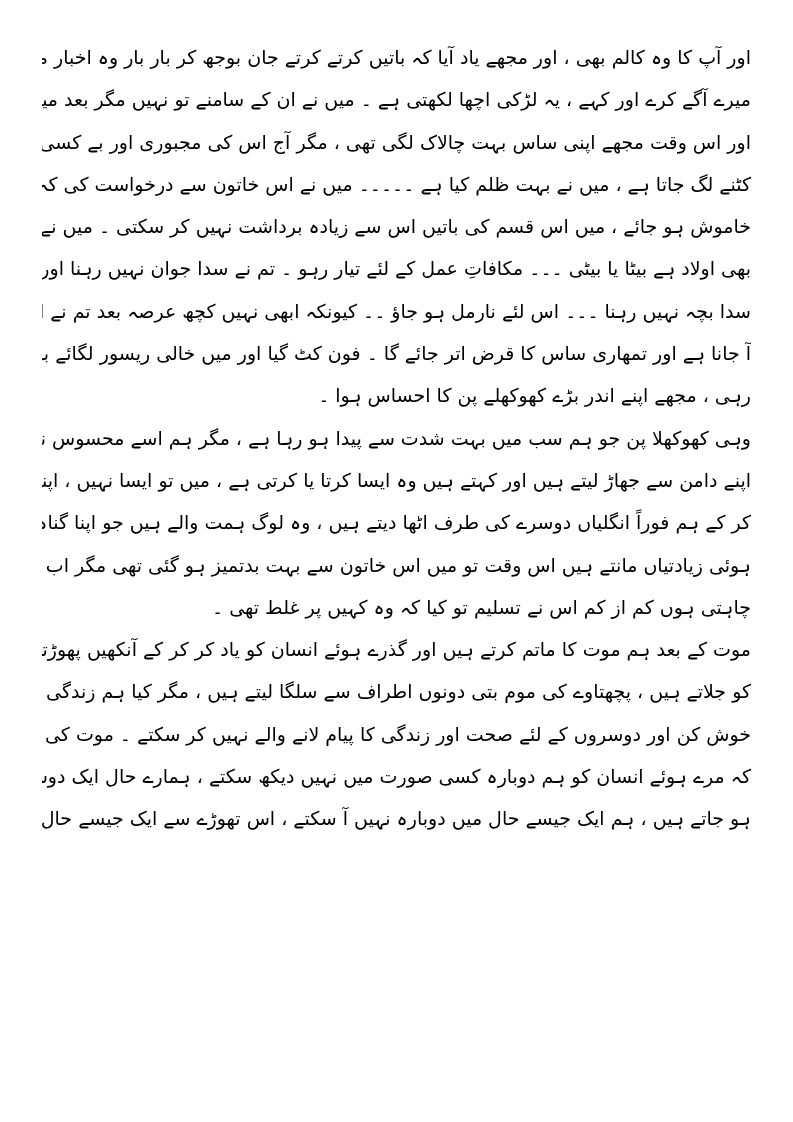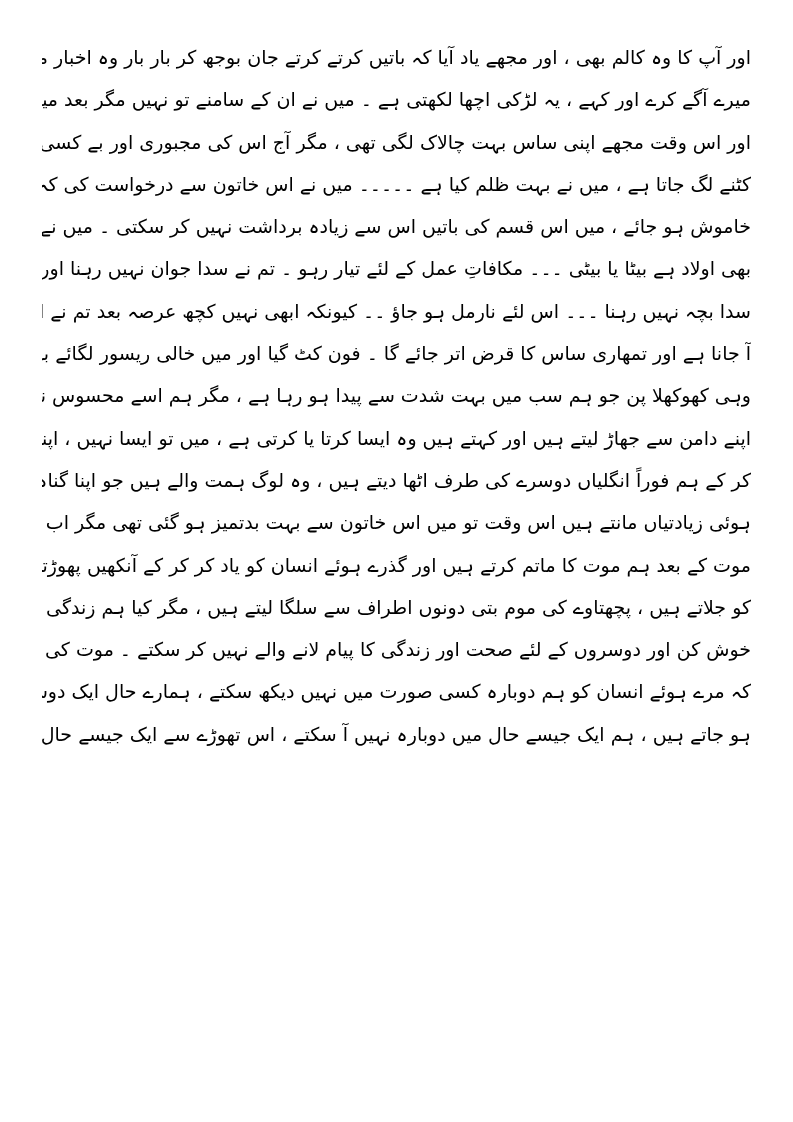--- a/index.html
+++ b/index.html
@@ -53,27 +53,29 @@
 
     <div class="paragraph">
       <span class="line">اور آپ کا وہ کالم بھی ، اور مجھے یاد آیا کہ باتیں کرتے کرتے جان بوجھ کر بار بار وہ اخبار میری ساس</span>
       <span class="line">میرے آگے کرے اور کہے ، یہ لڑکی اچھا لکھتی ہے ۔ میں نے ان کے سامنے تو نہیں مگر بعد میں پڑھ لیا تھا ،</span>
       <span class="line">اور اس وقت مجھے اپنی ساس بہت چالاک لگی تھی ، مگر آج اس کی مجبوری اور بے کسی کو یاد کرتی ہوں تو دل</span>
       <span class="line">کٹنے لگ جاتا ہے ، میں نے بہت ظلم کیا ہے ۔۔۔۔۔ میں نے اس خاتون سے درخواست کی کہ وہ</span>
       <span class="line">خاموش ہو جائے ، میں اس قسم کی باتیں اس سے زیادہ برداشت نہیں کر سکتی ۔ میں نے اسے کہا تمھاری جو</span>
       <span class="line">بھی اولاد ہے بیٹا یا بیٹی ۔۔۔ مکافاتِ عمل کے لئے تیار رہو ۔ تم نے سدا جوان نہیں رہنا اور انہوں نے</span>
       <span class="line">سدا بچہ نہیں رہنا ۔۔۔ اس لئے نارمل ہو جاؤ ۔۔ کیونکہ ابھی نہیں کچھ عرصہ بعد تم نے اپنی ساس والی سٹیج پر</span>
       <span class="line">آ جانا ہے اور تمھاری ساس کا قرض اتر جائے گا ۔ فون کٹ گیا اور میں خالی ریسور لگائے بہت دیر تک خالی</span>
+      <span class="line last">رہی ، مجھے اپنے اندر بڑے کھوکھلے پن کا احساس ہوا ۔</span>
     </div>
 
     <div class="paragraph">
       <span class="line">وہی کھوکھلا پن جو ہم سب میں بہت شدت سے پیدا ہو رہا ہے ، مگر ہم اسے محسوس نہیں کرتے ، ہم سب گناہ</span>
       <span class="line">اپنے دامن سے جھاڑ لیتے ہیں اور کہتے ہیں وہ ایسا کرتا یا کرتی ہے ، میں تو ایسا نہیں ، اپنے دامن کو صاف</span>
       <span class="line">کر کے ہم فوراً انگلیاں دوسرے کی طرف اٹھا دیتے ہیں ، وہ لوگ ہمت والے ہیں جو اپنا گناہ ، اپنی کی</span>
       <span class="line">ہوئی زیادتیاں مانتے ہیں اس وقت تو میں اس خاتون سے بہت بدتمیز ہو گئی تھی مگر اب میں اسے داد دینا</span>
+      <span class="line last">چاہتی ہوں کم از کم اس نے تسلیم تو کیا کہ وہ کہیں پر غلط تھی ۔</span>
     </div>
 
     <div class="paragraph">
       <span class="line">موت کے بعد ہم موت کا ماتم کرتے ہیں اور گذرے ہوئے انسان کو یاد کر کر کے آنکھیں پھوڑتے اور دل</span>
       <span class="line">کو جلاتے ہیں ، پچھتاوے کی موم بتی دونوں اطراف سے سلگا لیتے ہیں ، مگر کیا ہم زندگی میں اپنے رویے</span>
       <span class="line">خوش کن اور دوسروں کے لئے صحت اور زندگی کا پیام لانے والے نہیں کر سکتے ۔ موت کی حقیقت یہ ہے</span>
       <span class="line">کہ مرے ہوئے انسان کو ہم دوبارہ کسی صورت میں نہیں دیکھ سکتے ، ہمارے حال ایک دوسرے سے فرق</span>
       <span class="line">ہو جاتے ہیں ، ہم ایک جیسے حال میں دوبارہ نہیں آ سکتے ، اس تھوڑے سے ایک جیسے حال والے وقت کو</span>
     </div>
 

